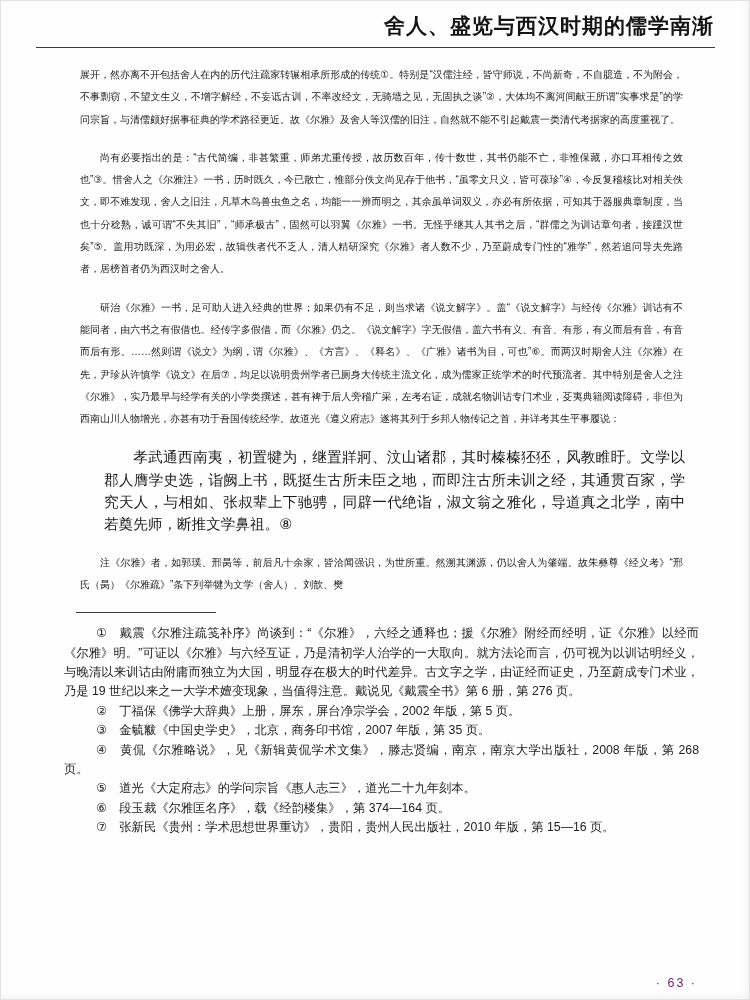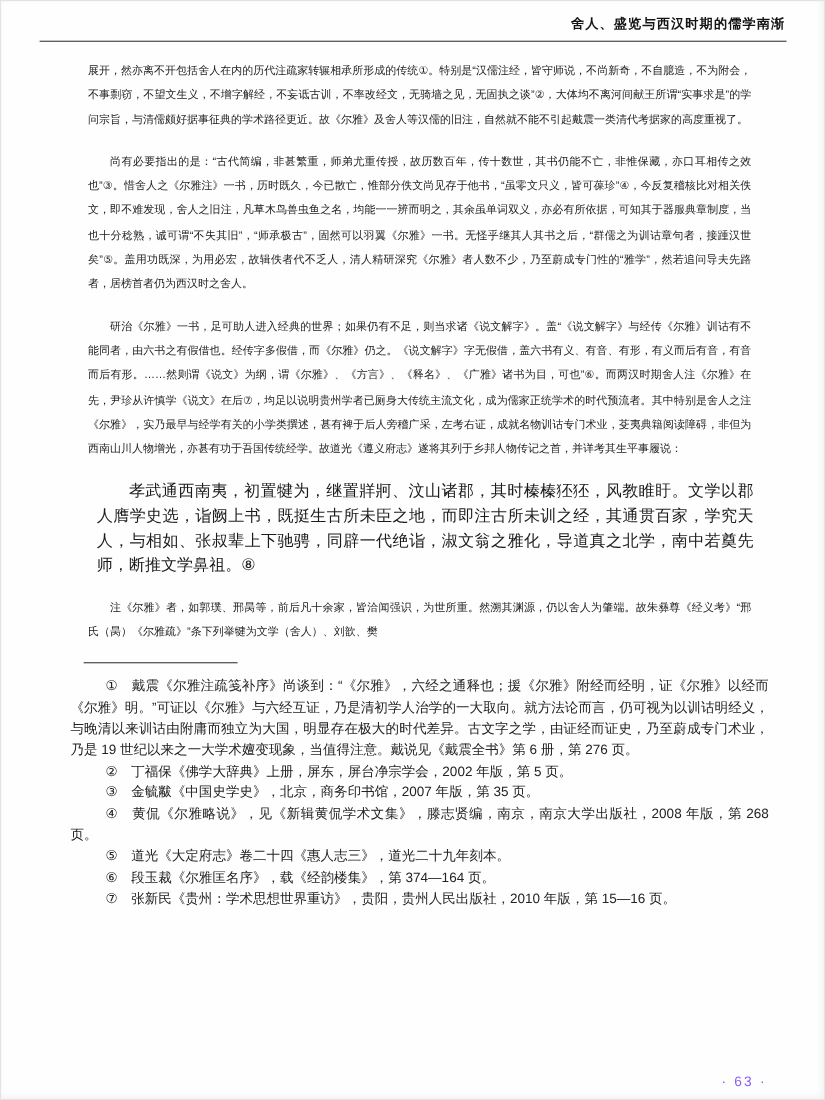--- a/index.html
+++ b/index.html
@@ -14,21 +14,21 @@
     font-family: "Liberation Sans", "DejaVu Sans", sans-serif;
     color: #1b1b1b;
     overflow: hidden;
   }
   .running-header {
     padding-top: 11px;
     margin: 0 35px 0 35px;
     text-align: right;
   }
   .running-title {
-    font-size: 12px;
+    font-size: 21px;
     font-weight: bold;
     letter-spacing: 1px;
     color: #141414;
   }
   .header-rule {
     border: none;
     border-top: 1.5px solid #3a3a3a;
     margin: 7px 34px 0 35px;
   }
   .content {
@@ -36,21 +36,21 @@
   }
   .body-text p {
     margin: 16px;
     font-size: 10px;
     line-height: 22.3px;
     text-align: justify;
     text-indent: 2em;
   }
   .body-text p.no-indent { text-indent: 0; }
   .block-quote {
-    margin: 1px 14px 1px 24px;
+    margin: 1px 14px 1px 40px;
     font-size: 14.6px;
     line-height: 22.3px;
     text-align: justify;
     text-indent: 2em;
   }
   .footnotes {
     margin-top: 9px;
   }
   .footnote-rule {
     border: none;
@@ -64,21 +64,21 @@
     line-height: 19.4px;
     text-align: justify;
     text-indent: 2.6em;
     color: #222222;
   }
   .page-number {
     position: absolute;
     right: 52px;
     bottom: 9px;
     font-size: 12.5px;
-    color: #8b5cf6;
+    color: #701a75;
     letter-spacing: 2px;
   }
 </style>
 </head>
 <body>
 
 <div class="page">
 
   <div class="running-header">
     <span class="running-title">舍人、盛览与西汉时期的儒学南渐</span>
@@ -94,21 +94,21 @@
       <div class="block-quote">孝武通西南夷，初置犍为，继置牂牁、汶山诸郡，其时榛榛狉狉，风教睢盱。文学以郡人膺学史选，诣阙上书，既挺生古所未臣之地，而即注古所未训之经，其通贯百家，学究天人，与相如、张叔辈上下驰骋，同辟一代绝诣，淑文翁之雅化，导道真之北学，南中若奠先师，断推文学鼻祖。⑧</div>
       <p>注《尔雅》者，如郭璞、邢昺等，前后凡十余家，皆洽闻强识，为世所重。然溯其渊源，仍以舍人为肇端。故朱彝尊《经义考》“邢氏（昺）《尔雅疏》”条下列举犍为文学（舍人）、刘歆、樊</p>
     </div>
 
     <div class="footnotes">
       <hr class="footnote-rule">
       <p>①　戴震《尔雅注疏笺补序》尚谈到：“《尔雅》，六经之通释也；援《尔雅》附经而经明，证《尔雅》以经而《尔雅》明。”可证以《尔雅》与六经互证，乃是清初学人治学的一大取向。就方法论而言，仍可视为以训诂明经义，与晚清以来训诂由附庸而独立为大国，明显存在极大的时代差异。古文字之学，由证经而证史，乃至蔚成专门术业，乃是 19 世纪以来之一大学术嬗变现象，当值得注意。戴说见《戴震全书》第 6 册，第 276 页。</p>
       <p>②　丁福保《佛学大辞典》上册，屏东，屏台净宗学会，2002 年版，第 5 页。</p>
       <p>③　金毓黻《中国史学史》，北京，商务印书馆，2007 年版，第 35 页。</p>
       <p>④　黄侃《尔雅略说》，见《新辑黄侃学术文集》，滕志贤编，南京，南京大学出版社，2008 年版，第 268 页。</p>
-      <p>⑤　道光《大定府志》卷二十四《惠人志三》，道光二十九年刻本。</p>
+      <p>⑤　道光《大定府志》的学问宗旨《惠人志三》，道光二十九年刻本。</p>
       <p>⑥　段玉裁《尔雅匡名序》，载《经韵楼集》，第 374—164 页。</p>
       <p>⑦　张新民《贵州：学术思想世界重访》，贵阳，贵州人民出版社，2010 年版，第 15—16 页。</p>
     </div>
 
   </div>
 
   <div class="page-number">· 63 ·</div>
 
 </div>
 

